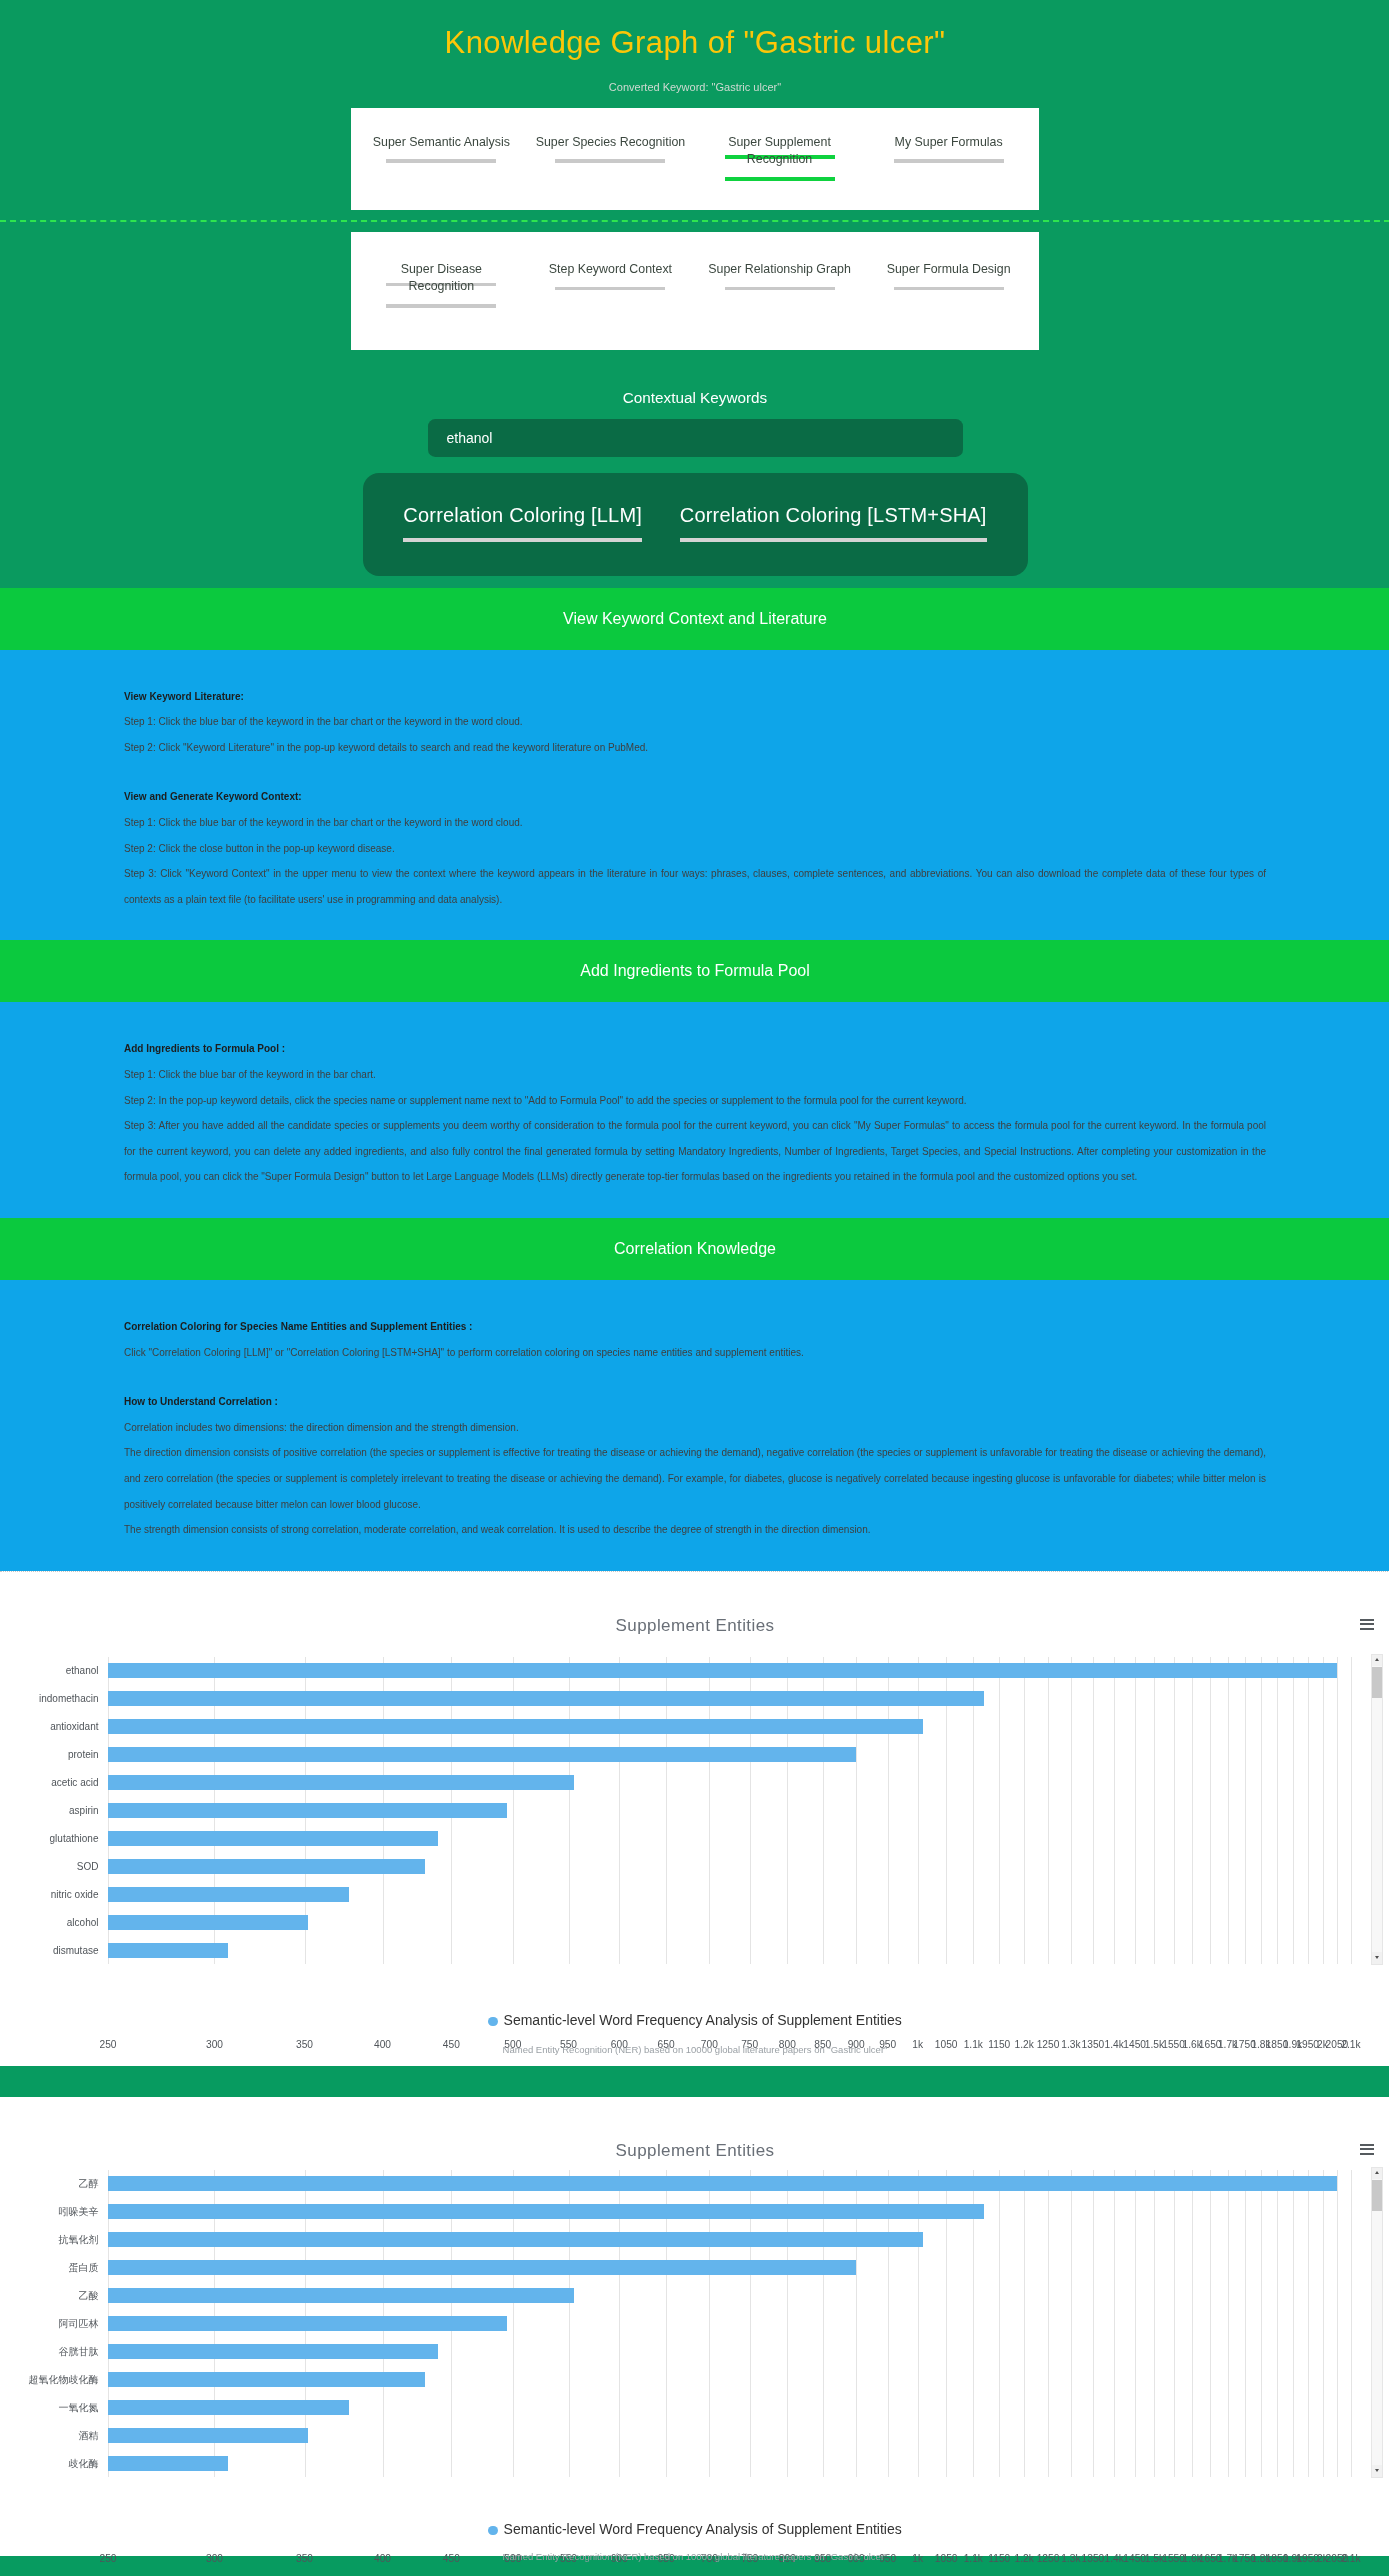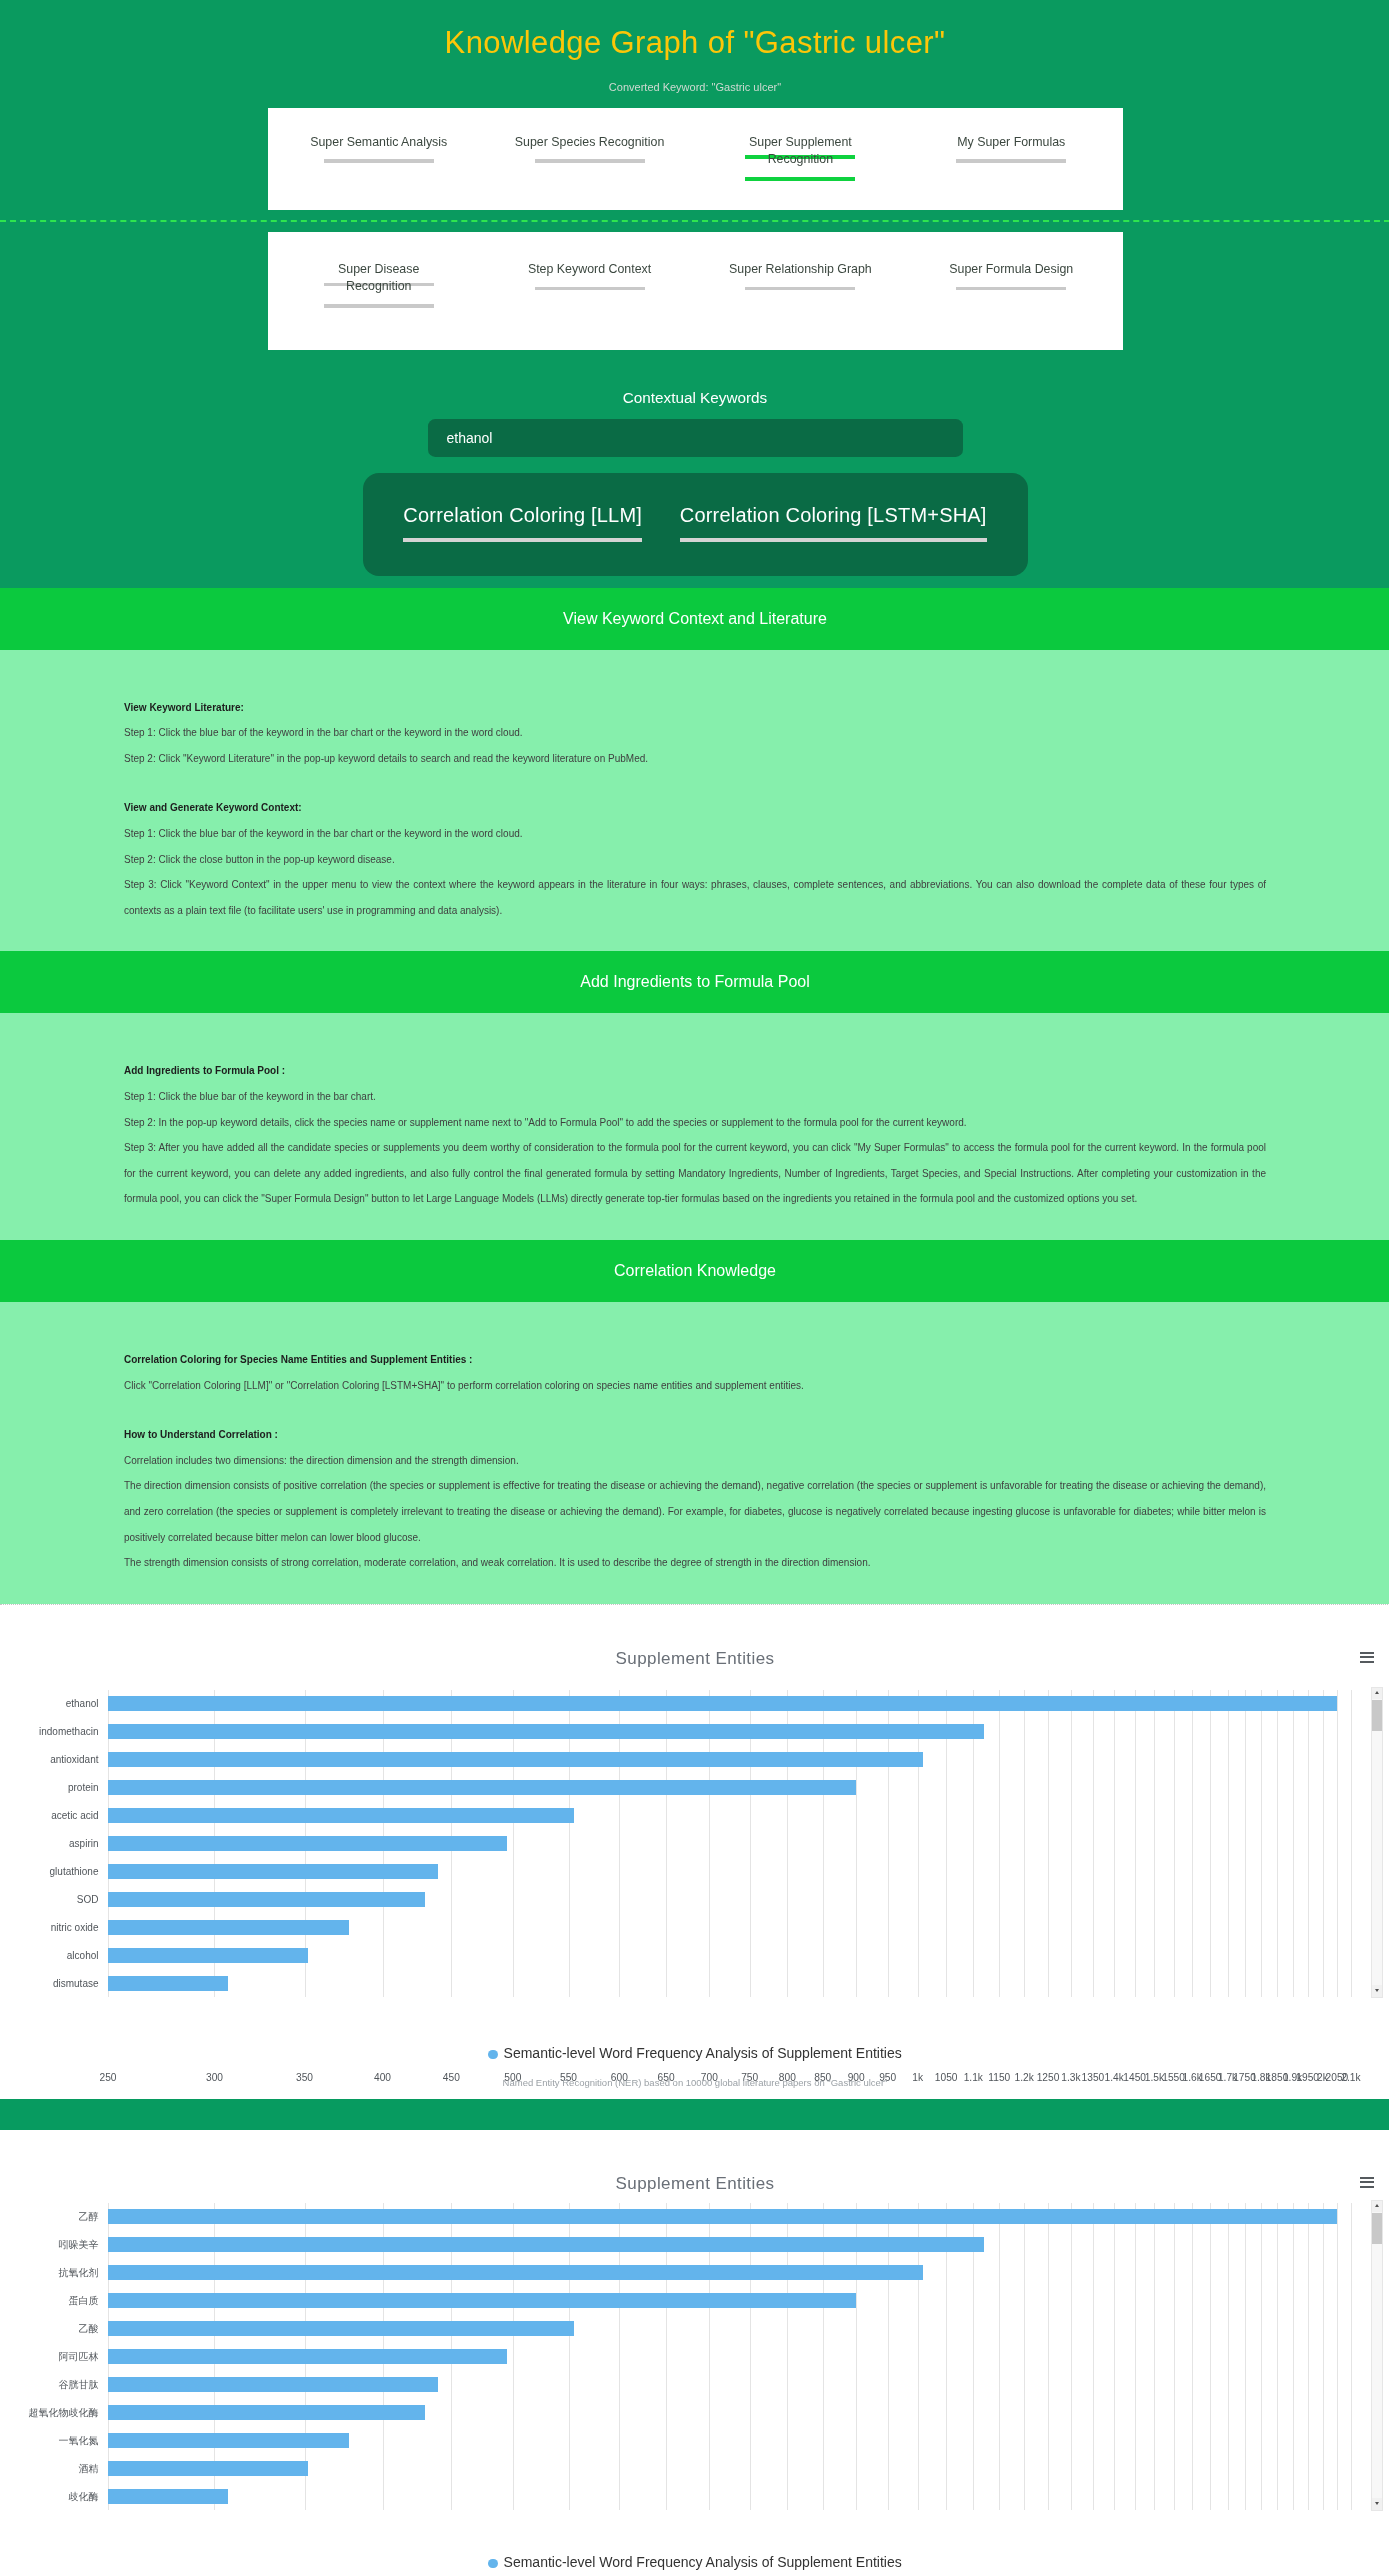--- a/index.html
+++ b/index.html
@@ -3,21 +3,21 @@
 <meta charset="utf-8">
 <style>
   * { box-sizing: border-box; margin: 0; padding: 0; }
   html,body { width: 1390px; background: #ffffff; font-family: "Liberation Sans", sans-serif; }
 
   
   .hero { background: #0a9a5f; padding-top: 25px; padding-bottom: 11.7px; }
   .hero-title { text-align: center; color: #fdc608; font-size: 31px; font-weight: 500; letter-spacing: 0.4px; }
   .hero-sub { text-align: center; color: #cfdad2; font-size: 11px; margin-top: 20px; }
 
-  .menu-card { width: 855px; margin: 14.6px auto 0; background: #ffffff; display: flex;
+  .menu-card { width: 688px; margin: 14.6px auto 0; background: #ffffff; display: flex;
                justify-content: space-around; padding: 26px 5.8px 29px; }
   .menu-card.second { margin-top: 0; padding: 29px 5.8px 42px; }
   .menu-item { width: 25%; text-align: center; cursor: pointer; }
   .menu-label { color: #3b473f; font-size: 12.4px; line-height: 17px; display: inline-block; }
   .menu-item.wrap .menu-label { max-width: 128px; }
   .menu-bar { width: 110px; height: 3.7px; background: #c9c9c9; margin: 8.8px auto 0; }
   .menu-item.wrap .bar1 { margin-top: -12.4px; }
   .menu-item.selected .menu-bar { background: #0fd23f; }
   .menu-item .bar2 { display: none; }
   .menu-item.wrap .bar2, .menu-item.selected .bar2 { display: block; margin-top: 18px; }
@@ -31,21 +31,21 @@
 
   .cc-panel { width: 665px; margin: 16px auto 0; background: #0a6b45; border-radius: 16px;
               display: flex; justify-content: space-around; padding: 31px 22px 34px; }
   .cc-btn { text-align: center; cursor: pointer; }
   .cc-btn-label { color: #ffffff; font-size: 20px; font-weight: 500; letter-spacing: 0.2px; }
   .cc-btn-bar { height: 3.7px; background: #d4d4d4; margin-top: 11.7px; }
 
   
   .banner { height: 62px; line-height: 62px; background: #0bc93e; color: #ffffff;
             text-align: center; font-size: 16px; font-weight: 400; }
-  .txt-section { padding: 45px 124px 28px; background: #86efac; }
+  .txt-section { padding: 34px 124px 28px; background: #0ea5e9; }
   .txt-section p { font-size: 10px; color: #3f3f3f; line-height: 25.6px; text-align: justify; }
   .txt-section p.bold { font-weight: bold; color: #1d1d1d; text-align: left; }
   .txt-section p.bold + p { margin-top: 0; }
   .txt-section p.bold:not(:first-child) { margin-top: 24px; }
 
   .dot-sep { border: 0; border-top: 1.5px dotted #c6c6c6; margin: 0; }
 
   
   .chart-section { position: relative; background: #ffffff; }
   .chart-section.c1 { height: 494px; }

